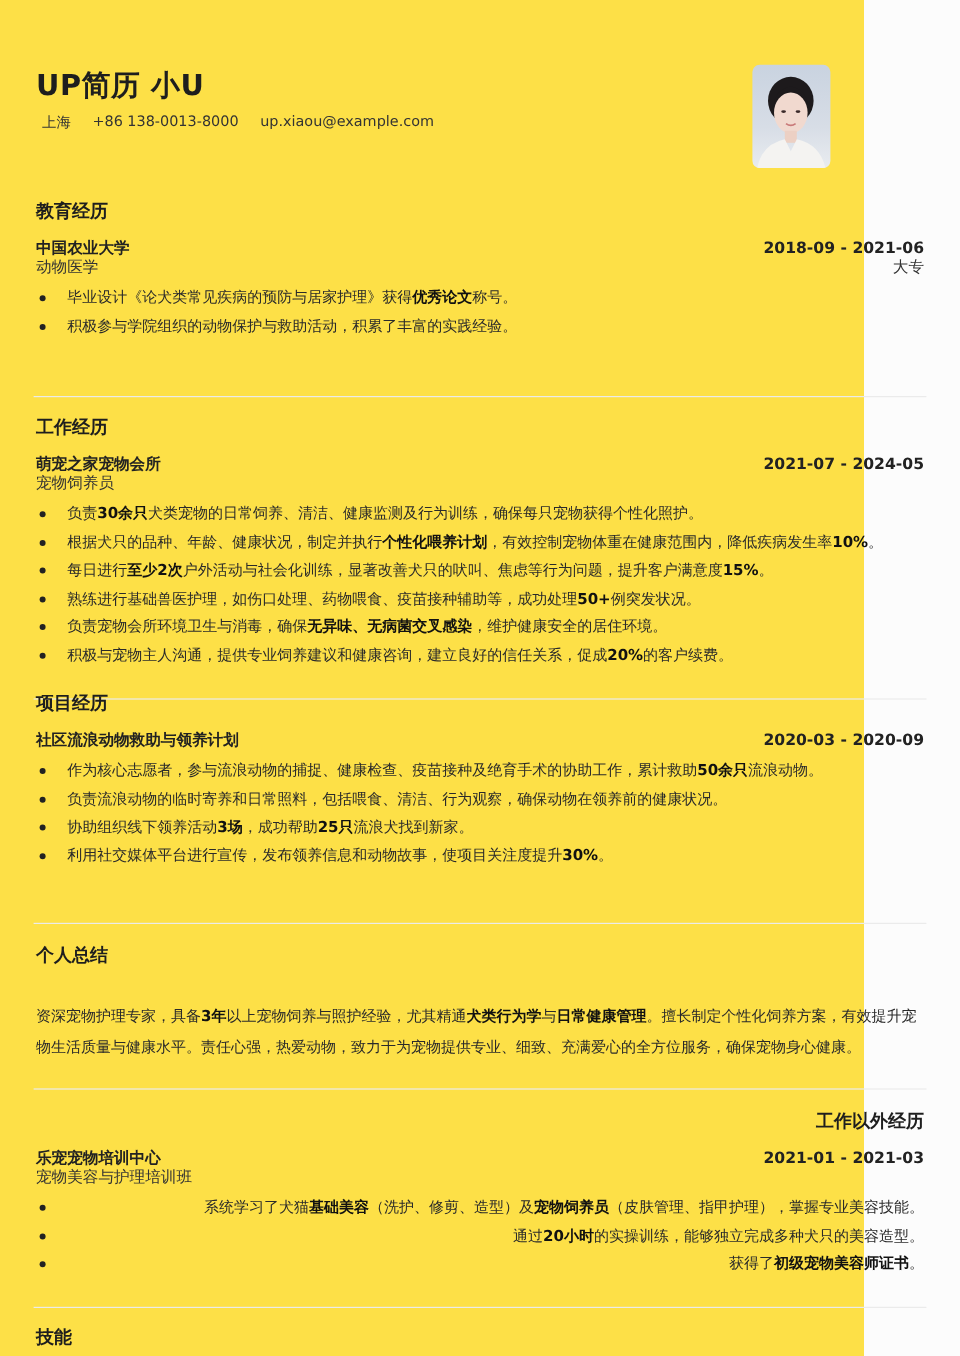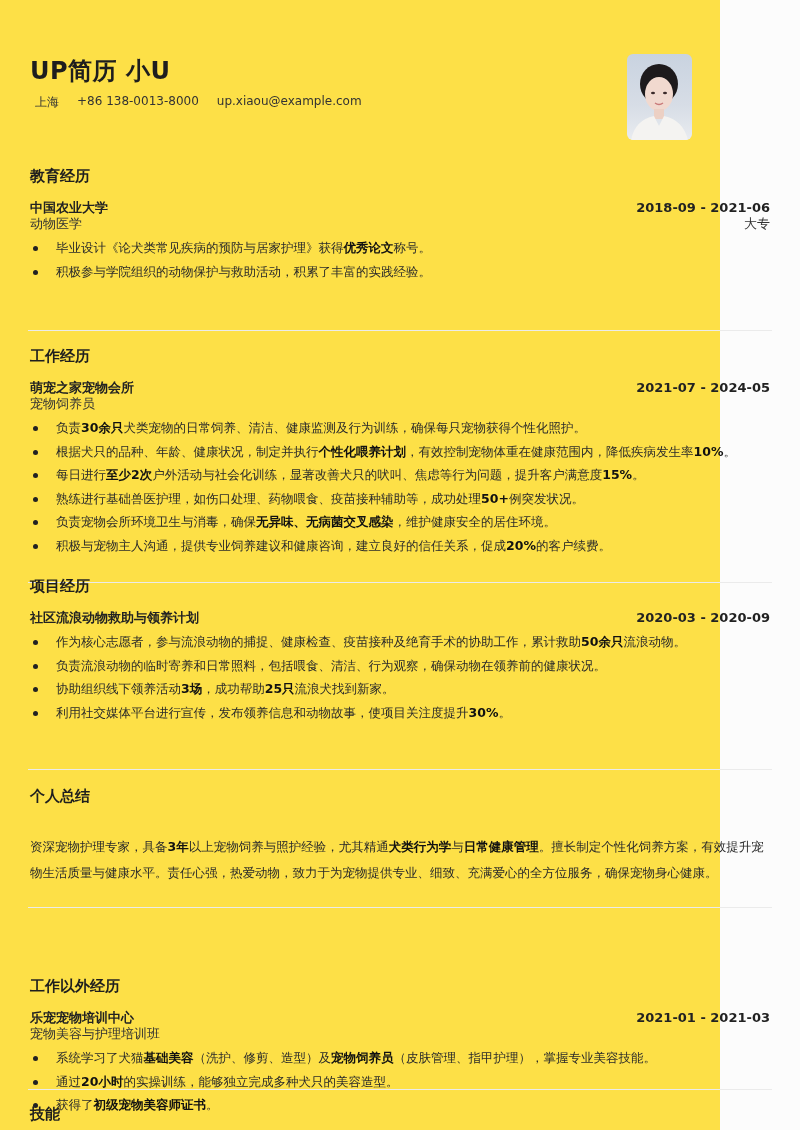--- a/index.html
+++ b/index.html
@@ -100,21 +100,21 @@
       </ul>
   </div>
   <div class="divider" style="top:769px;"></div>
 
   <div class="section" style="top:786px;">
     <div class="sec-title">个人总结</div>
     <div class="summary">资深宠物护理专家，具备<b>3年</b>以上宠物饲养与照护经验，尤其精通<b>犬类行为学</b>与<b>日常健康管理</b>。擅长制定个性化饲养方案，有效提升宠物生活质量与健康水平。责任心强，热爱动物，致力于为宠物提供专业、细致、充满爱心的全方位服务，确保宠物身心健康。</div>
   </div>
   <div class="divider" style="top:907px;"></div>
 
-  <div class="section" style="top:976px;">
+  <div class="section" style="top:924px;text-align:right;">
     <div class="sec-title">工作以外经历</div>
     <div class="entry-head">
       <span>乐宠宠物培训中心</span>
       <span>2021-01 - 2021-03</span>
     </div>
     <div class="entry-sub">
       <span>宠物美容与护理培训班</span>
     </div>
     <ul class="bullets">
         <li>系统学习了犬猫<b>基础美容</b>（洗护、修剪、造型）及<b>宠物饲养员</b>（皮肤管理、指甲护理），掌握专业美容技能。</li>

